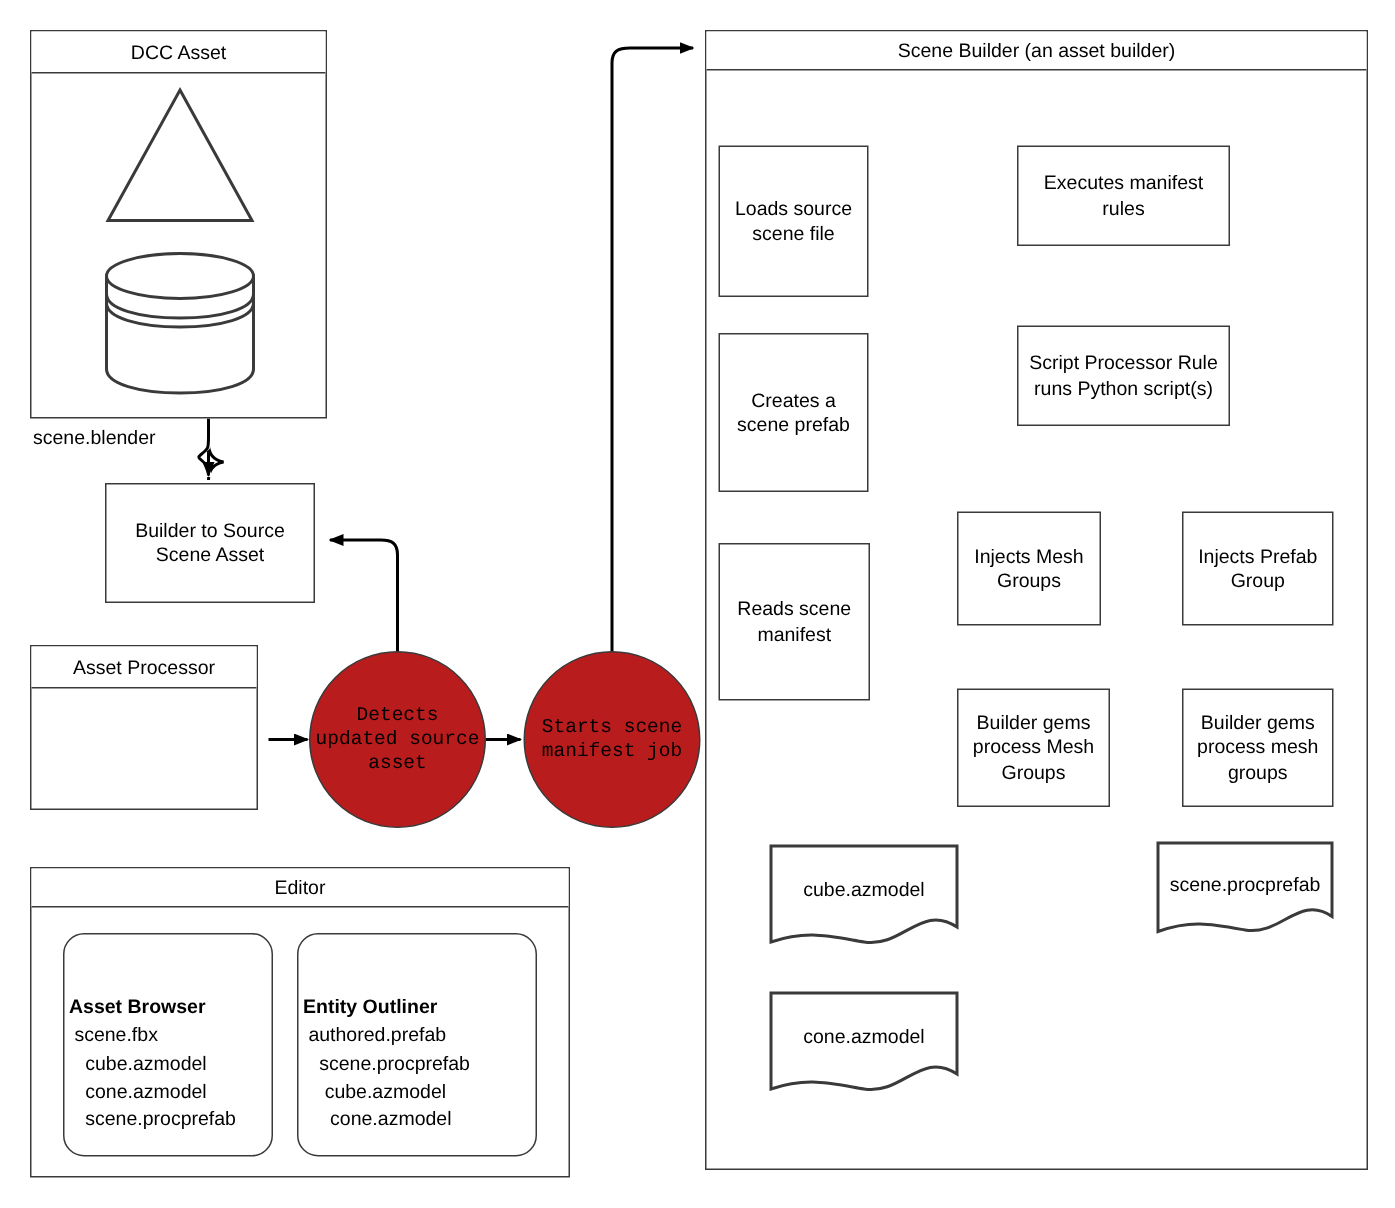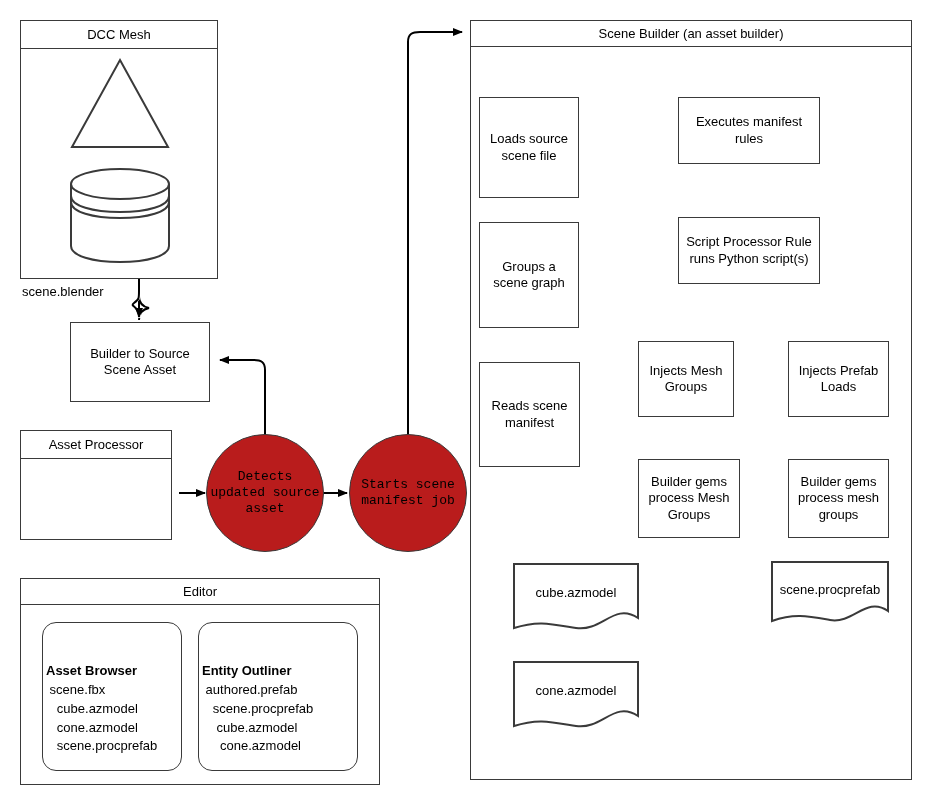--- a/index.html
+++ b/index.html
@@ -163,21 +163,21 @@
     <line x1="838" y1="417" x2="838" y2="452" stroke="#000000" stroke-width="2" marker-end="url(#ah)"></line>
 
     <path d="M689,538 L689,592 C689,600 685,602 677,602 L650,602" fill="none" stroke="#000000" stroke-width="2" marker-end="url(#ah)"></path>
 
     <path d="M689,538 L689,690 C689,698 685,700 677,700 L650,700" fill="none" stroke="#000000" stroke-width="2" marker-end="url(#ah)"></path>
 
     <line x1="832" y1="538" x2="832" y2="558" stroke="#000000" stroke-width="2" marker-end="url(#ah)"></line>
   </svg>
 
   <div class="panel" style="left:20px; top:20px; width:198px; height:259px;">
-    <div class="panel-title" style="height:28px;">DCC Mesh</div>
+    <div class="panel-title" style="height:28px;">DCC Asset</div>
 
     <svg class="shape" style="left:48px; top:35px; width:102px; height:95px;" viewBox="0 0 102 95">
       <polygon points="51,4 99,91 3,91" fill="#ffffff" stroke="#3a3a3a" stroke-width="2"></polygon>
     </svg>
 
     <svg class="shape" style="left:46px; top:145px; width:106px; height:98px;" viewBox="0 0 106 98">
       <path d="M4,18 L4,80 C4,90 26,96 53,96 C80,96 102,90 102,80 L102,18" fill="#ffffff" stroke="#3a3a3a" stroke-width="2"></path>
       <ellipse cx="53" cy="18" rx="49" ry="15" fill="#ffffff" stroke="#3a3a3a" stroke-width="2"></ellipse>
       <path d="M4,30 C4,40 26,46 53,46 C80,46 102,40 102,30" fill="none" stroke="#3a3a3a" stroke-width="2"></path>
       <path d="M4,36 C4,46 26,52 53,52 C80,52 102,46 102,36" fill="none" stroke="#3a3a3a" stroke-width="2"></path>
@@ -226,41 +226,41 @@
 
   <div class="panel" style="left:470px; top:20px; width:442px; height:760px;">
     <div class="panel-title" style="height:26px;">Scene Builder (an asset builder)</div>
   </div>
 
   <div class="box" style="left:479px; top:97px; width:100px; height:101px;">
     <span>Loads source scene file</span>
   </div>
 
   <div class="box" style="left:479px; top:222px; width:100px; height:106px;">
-    <span>Groups a scene graph</span>
+    <span>Creates a scene prefab</span>
   </div>
 
   <div class="box" style="left:479px; top:362px; width:101px; height:105px;">
     <span>Reads scene manifest</span>
   </div>
 
   <div class="box" style="left:678px; top:97px; width:142px; height:67px;">
     <span>Executes manifest rules</span>
   </div>
 
   <div class="box" style="left:678px; top:217px; width:142px; height:67px;">
     <span>Script Processor Rule runs Python script(s)</span>
   </div>
 
   <div class="box" style="left:638px; top:341px; width:96px; height:76px;">
     <span>Injects Mesh Groups</span>
   </div>
 
   <div class="box" style="left:788px; top:341px; width:101px; height:76px;">
-    <span>Injects Prefab Loads</span>
+    <span>Injects Prefab Group</span>
   </div>
 
   <div class="box" style="left:638px; top:459px; width:102px; height:79px;">
     <span>Builder gems process Mesh Groups</span>
   </div>
 
   <div class="box" style="left:788px; top:459px; width:101px; height:79px;">
     <span>Builder gems process mesh groups</span>
   </div>
 

